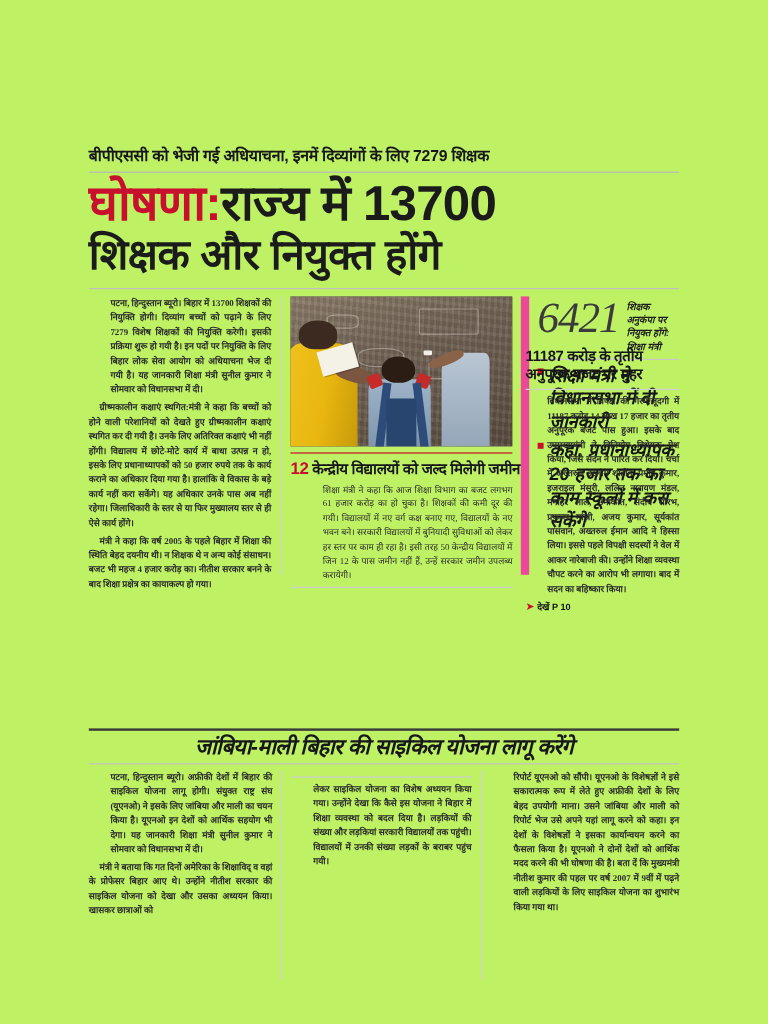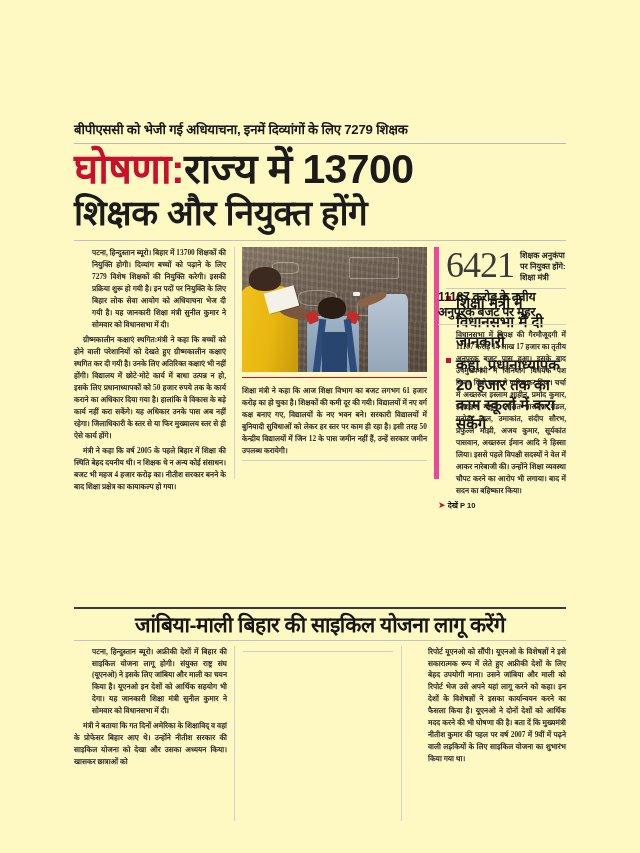--- a/index.html
+++ b/index.html
@@ -7,21 +7,21 @@
   body{
     width:640px;height:853px;
     background:#ffffff;
     font-family:"Liberation Serif","DejaVu Serif",serif;
     color:#1b1b1b;
     overflow:hidden;
   }
   .page{
     position:relative;
     width:640px;height:853px;
-    background:#fef9c3;
+    background:#bef264;
     box-sizing:border-box;
     padding:0;
   }
   .sheet{
     position:absolute;
     left:74px;top:122px;
     width:492px;
     height:600px;
   }
 
@@ -69,21 +69,21 @@
   }
 
   
   .upper{
     display:flex;
     gap:0px;
     height:232px;
   }
   .col-a{width:160px;padding-right:8px;box-sizing:border-box;}
   .col-b{width:200px;padding:0 7px;box-sizing:border-box;border-left:1px solid #d2d2d2;}
-  .col-c{width:132px;padding-left:7px;box-sizing:border-box;border-left:5px solid #ec4899;}
+  .col-c{width:132px;padding-left:7px;box-sizing:border-box;border-left:7px solid #ec4899;font-style:italic;}
 
   .body-txt{
     font-size:7.4px;
     line-height:1.62;
     text-align:justify;
     color:#2a2a2a;
     font-family:"Liberation Serif","DejaVu Serif",serif;
     font-weight:600;
   }
   .body-txt p{margin:0 0 3px 0;text-indent:9px;}
@@ -241,36 +241,37 @@
   .kv-head{
     font-family:"Liberation Sans","DejaVu Sans",sans-serif;
     font-size:12.6px;font-weight:700;color:#17171a;
     letter-spacing:-0.3px;line-height:1.2;
     white-space:nowrap;
   }
   .kv-head .n{color:#c8102e;font-size:14px;}
   .kv-body{
     margin-top:3px;
     font-size:7.4px;line-height:1.6;text-align:justify;
-    font-weight:700;color:#2a2a2a;
+    font-weight:400;color:#2a2a2a;margin-left:27px;
   }
 
   
   .band{
     margin-top:6px;
     border-top:2px solid #3a3a3a;
     border-bottom:1px solid #c4c4c4;
     padding:4px 0 3px 0;
   }
   .band-head{
     font-family:"Liberation Sans","DejaVu Sans",sans-serif;
-    font-size:21px;font-weight:700;
+    font-size:18px;font-weight:700;
     letter-spacing:-0.5px;color:#17171a;
     line-height:1.1;white-space:nowrap;
     text-align:center;
+    font-style:italic;
   }
   .lower{
     display:flex;margin-top:5px;height:175px;
   }
   .lcol-a{width:160px;padding-right:7px;box-sizing:border-box;}
   .lcol-b{width:168px;padding:0 8px;box-sizing:border-box;border-left:1px solid #d2d2d2;border-right:1px solid #d2d2d2;}
   .lcol-c{width:164px;padding-left:8px;box-sizing:border-box;}
   .bullets-b li{font-size:8.4px;line-height:1.34;}
   .rule-lb{border-top:1px solid #cfcfcf;margin:5px 0 4px 0;}
 </style>
@@ -316,20 +317,24 @@
         <div class="stu-body"></div>
         <div class="stu-head"></div>
         <div class="rib l"></div>
         <div class="rib r"></div>
         <div class="strap l"></div>
         <div class="strap r"></div>
         <div class="bag"></div>
       </div>
 
       <div class="kv-box">
+        <div class="kv-head">
+          <span class="n">12</span>
+          <span>केन्द्रीय विद्यालयों को जल्द मिलेगी जमीन</span>
+        </div>
         <div class="kv-body">शिक्षा मंत्री ने कहा कि आज शिक्षा विभाग का बजट लगभग 61 हजार करोड़ का हो चुका है। शिक्षकों की कमी दूर की गयी। विद्यालयों में नए वर्ग कक्ष बनाए गए, विद्यालयों के नए भवन बने। सरकारी विद्यालयों में बुनियादी सुविधाओं को लेकर हर स्तर पर काम ही रहा है। इसी तरह 50 केन्द्रीय विद्यालयों में जिन 12 के पास जमीन नहीं हैं, उन्हें सरकार जमीन उपलब्ध करायेगी।</div>
       </div>
     </div>
 
     <div class="col-c">
       <div class="callout">
         <div class="big-num">6421</div>
         <div class="callout-txt">शिक्षक अनुकंपा पर नियुक्त होंगे: शिक्षा मंत्री</div>
       </div>
       <div class="rule-cal"></div>
@@ -360,20 +365,23 @@
 
   <div class="lower">
     <div class="lcol-a">
       <div class="body-txt">
         <p class="noind">पटना, हिन्दुस्तान ब्यूरो। अफ्रीकी देशों में बिहार की साइकिल योजना लागू होगी। संयुक्त राष्ट्र संघ (यूएनओ) ने इसके लिए जांबिया और माली का चयन किया है। यूएनओ इन देशों को आर्थिक सहयोग भी देगा। यह जानकारी शिक्षा मंत्री सुनील कुमार ने सोमवार को विधानसभा में दी।</p>
         <p>मंत्री ने बताया कि गत दिनों अमेरिका के शिक्षाविद् व वहां के प्रोफेसर बिहार आए थे। उन्होंने नीतीश सरकार की साइकिल योजना को देखा और उसका अध्ययन किया। खासकर छात्राओं को</p>
       </div>
     </div>
     <div class="lcol-b">
       <div class="rule-lb"></div>
+      <div class="body-txt">
+        <p class="noind">लेकर साइकिल योजना का विशेष अध्ययन किया गया। उन्होंने देखा कि कैसे इस योजना ने बिहार में शिक्षा व्यवस्था को बदल दिया है। लड़कियों की संख्या और लड़कियां सरकारी विद्यालयों तक पहुंची। विद्यालयों में उनकी संख्या लड़कों के बराबर पहुंच गयी।</p>
+      </div>
     </div>
     <div class="lcol-c">
       <div class="body-txt">
         <p class="noind">रिपोर्ट यूएनओ को सौंपी। यूएनओ के विशेषज्ञों ने इसे सकारात्मक रूप में लेते हुए अफ्रीकी देशों के लिए बेहद उपयोगी माना। उसने जांबिया और माली को रिपोर्ट भेज उसे अपने यहां लागू करने को कहा। इन देशों के विशेषज्ञों ने इसका कार्यान्वयन करने का फैसला किया है। यूएनओ ने दोनों देशों को आर्थिक मदद करने की भी घोषणा की है। बता दें कि मुख्यमंत्री नीतीश कुमार की पहल पर वर्ष 2007 में 9वीं में पढ़ने वाली लड़कियों के लिए साइकिल योजना का शुभारंभ किया गया था।</p>
       </div>
     </div>
   </div>
 
  </div>
 </div>

